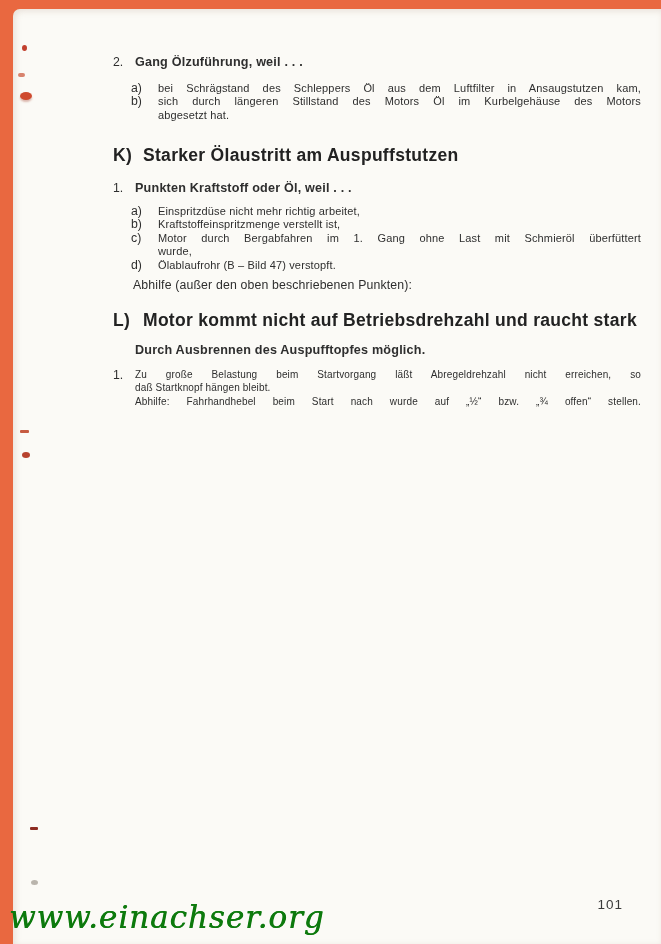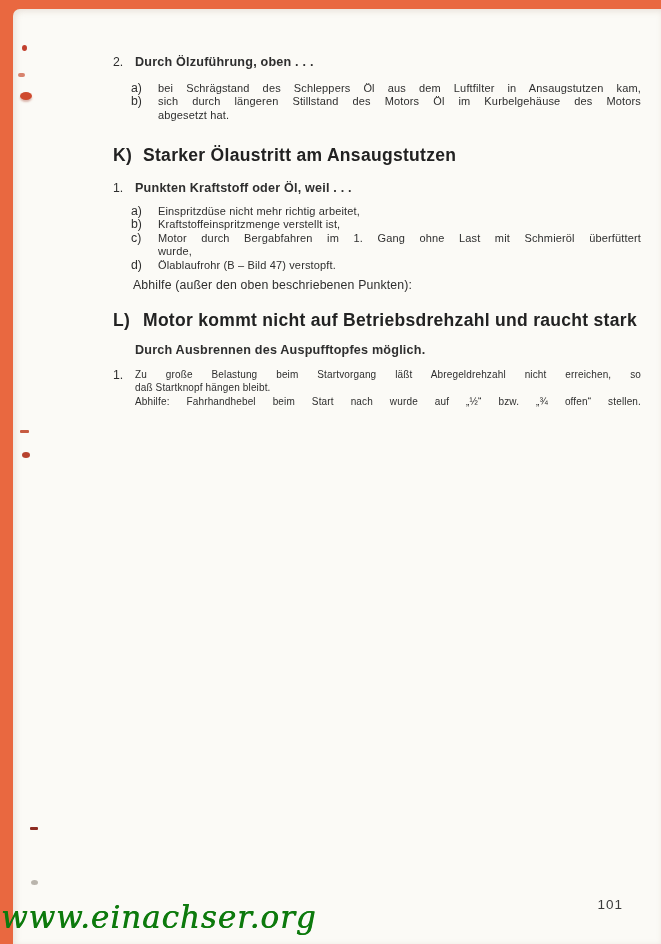--- a/index.html
+++ b/index.html
@@ -47,21 +47,21 @@
   .pos-abhilfeK{top:270px;margin-left:20px;}
   .pos-headL{top:301px;}
   .pos-subL{top:334px;}
   .pos-item1L{top:359px;}
   
   .page-number{
     position:absolute; top:888px; right:38px;
     font-size:13.5px; color:#3a3a3a; letter-spacing:1px;
   }
   .watermark{
-    position:absolute; left:1px; top:899px; z-index:5;
+    position:absolute; left:9px; top:899px; z-index:5;
     font-family:"DejaVu Serif", serif;
     font-style:italic;
     font-size:31px;
     letter-spacing:1px;
     color:var(--watermark-green,#0d7a0d);
     text-shadow:0.5px 0 0 var(--watermark-green,#0d7a0d);
   }
   
   .speck{position:absolute; border-radius:50%;}
   .sp1{left:22px; top:45px;  width:5px; height:6px; background:#c2402e;}
@@ -73,42 +73,42 @@
   .sp7{left:31px; top:880px; width:7px; height:5px; background:#b9b4ac;}
 </style>
 </head>
 <body>
 
 <div class="page">
 
   <div class="content-block pos-item2">
     <div class="num-item">
       <div class="num-col">2.</div>
-      <div class="num-title">Durch Ölzuführung, oben . . .</div>
+      <div class="num-title">Gang Ölzuführung, weil . . .</div>
     </div>
     <div class="sub-list">
       <div class="sub-item">
         <div class="sub-letter">a)</div>
         <div class="sub-text">
           <div class="line stretch">bei Schrägstand des Schleppers Öl aus dem Luftfilter in Ansaugstutzen kam,</div>
         </div>
       </div>
       <div class="sub-item">
         <div class="sub-letter">b)</div>
         <div class="sub-text">
           <div class="line stretch">sich durch längeren Stillstand des Motors Öl im Kurbelgehäuse des Motors</div>
           <div class="line">abgesetzt hat.</div>
         </div>
       </div>
     </div>
   </div>
 
   <div class="content-block pos-headK section-heading">
     <div class="letter-col">K)</div>
-    <div>Starker Ölaustritt am Ansaugstutzen</div>
+    <div>Starker Ölaustritt am Auspuffstutzen</div>
   </div>
 
   <div class="content-block pos-item1K">
     <div class="num-item">
       <div class="num-col">1.</div>
       <div class="num-title">Punkten Kraftstoff oder Öl, weil . . .</div>
     </div>
     <div class="sub-list" style="margin-top:10px;">
       <div class="sub-item">
         <div class="sub-letter">a)</div>

